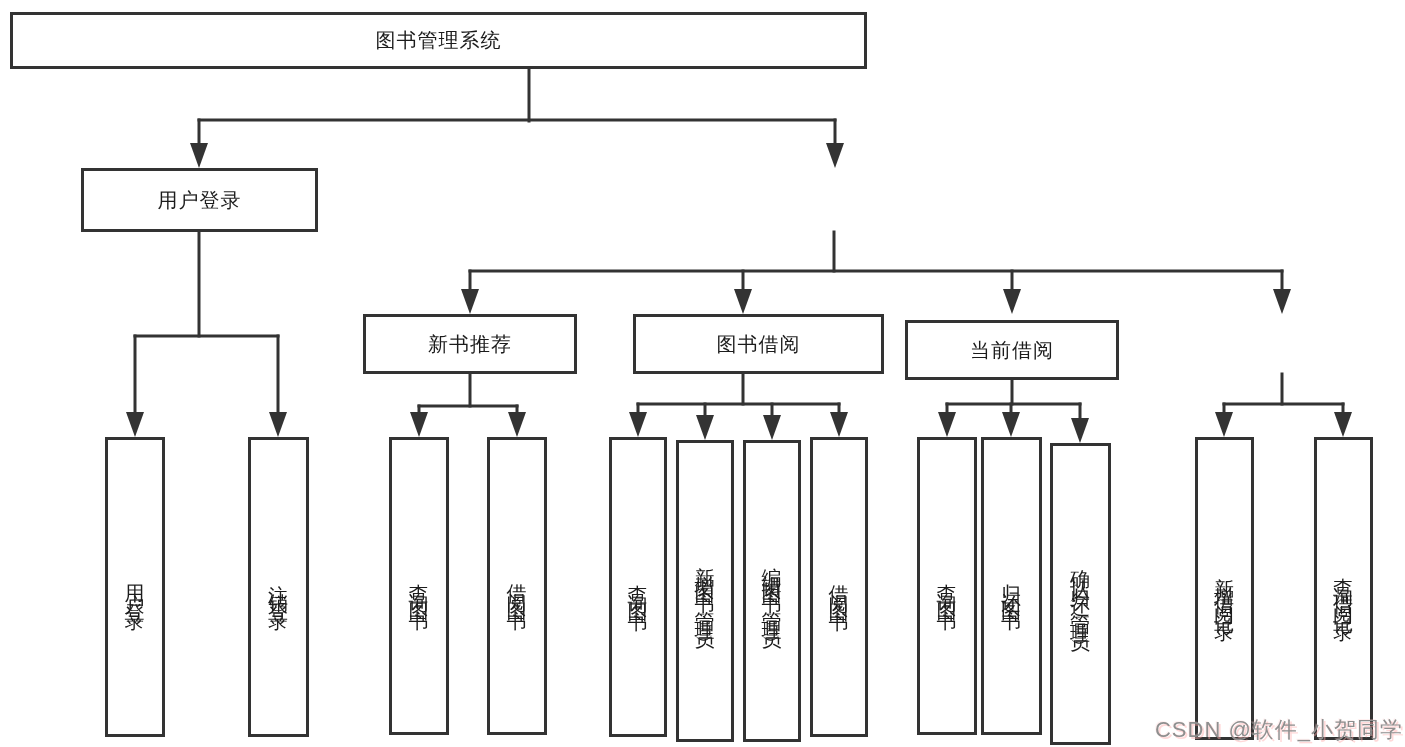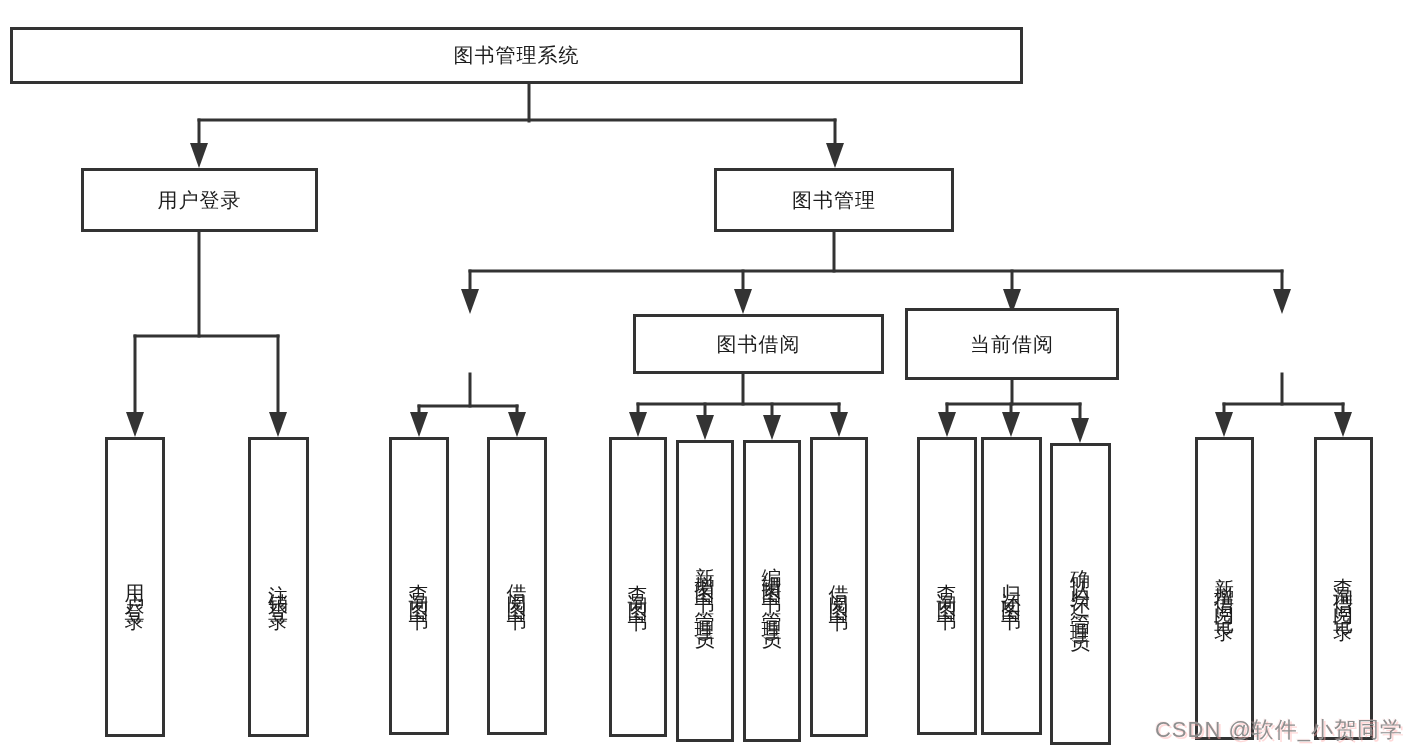--- a/index.html
+++ b/index.html
@@ -91,27 +91,27 @@
       <polygon points="763,415 781,415 772,440"></polygon>
       <polygon points="830,412 848,412 839,437"></polygon>
       <polygon points="938,412 956,412 947,437"></polygon>
       <polygon points="1002,412 1020,412 1011,437"></polygon>
       <polygon points="1071,418 1089,418 1080,443"></polygon>
       <polygon points="1215,412 1233,412 1224,437"></polygon>
       <polygon points="1334,412 1352,412 1343,437"></polygon>
     </g>
   </svg>
 
-  <div class="hnode" style="left:10px;top:27px;width:1013px;height:57px">图书管理系统</div>
+  <div class="hnode" style="left:10px;top:12px;width:857px;height:57px">图书管理系统</div>
 
   <div class="hnode" style="left:81px;top:168px;width:237px;height:64px">用户登录</div>
-  <div class="hnode" style="left:714px;top:168px;width:240px;height:64px">图书管理</div>
 
+  <div class="hnode" style="left:363px;top:314px;width:214px;height:60px">新书推荐</div>
   <div class="hnode" style="left:633px;top:314px;width:251px;height:60px">图书借阅</div>
-  <div class="hnode" style="left:905px;top:308px;width:214px;height:72px">当前借阅</div>
+  <div class="hnode" style="left:905px;top:320px;width:214px;height:60px">当前借阅</div>
 
   <div class="vnode" style="left:105px;top:437px;width:60px;height:300px">
     <span class="vtxt">用户登录</span>
   </div>
   <div class="vnode" style="left:248px;top:437px;width:61px;height:300px">
     <span class="vtxt">注销登录</span>
   </div>
 
   <div class="vnode" style="left:389px;top:437px;width:60px;height:298px">
     <span class="vtxt">查询图书</span>

